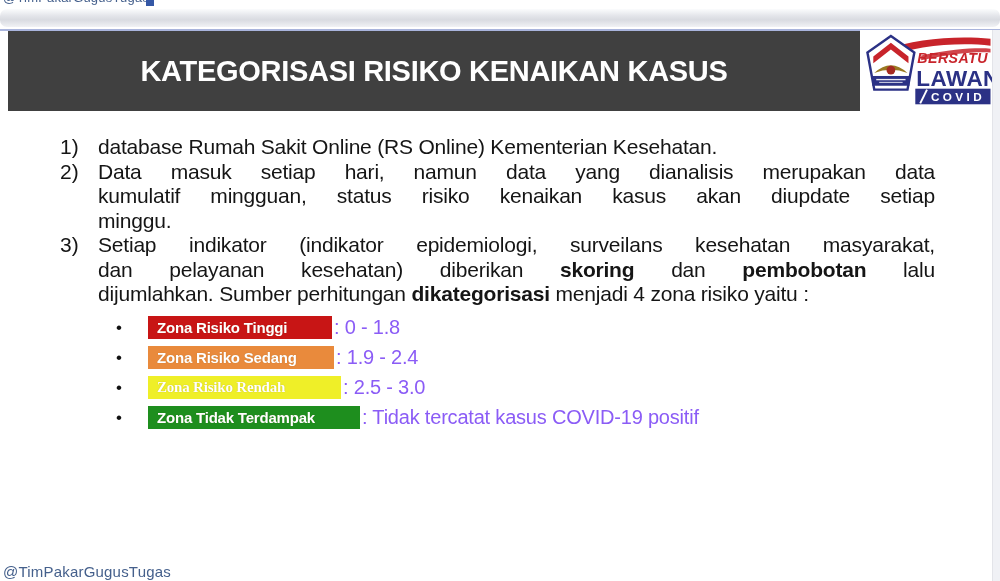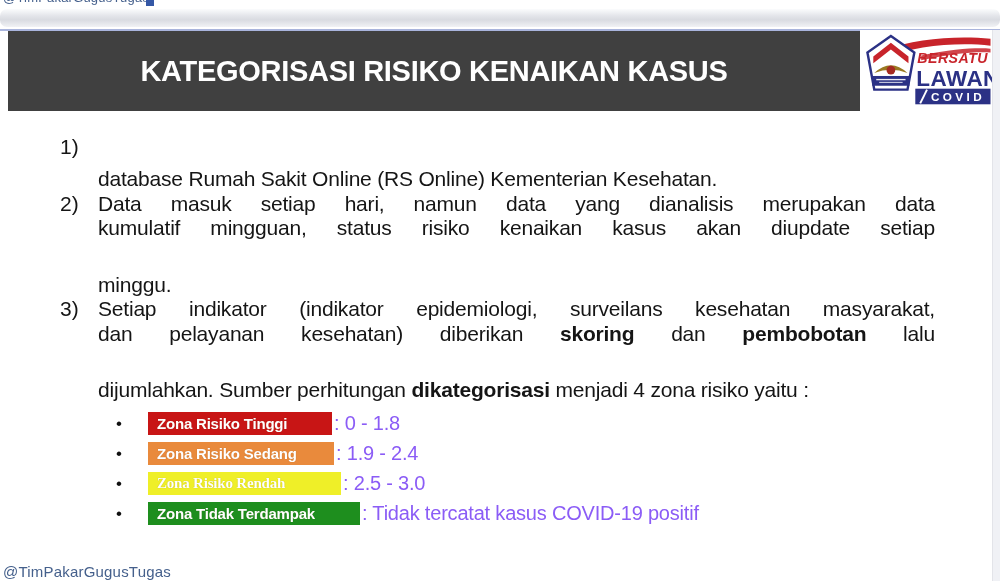--- a/index.html
+++ b/index.html
@@ -28,21 +28,21 @@
   .logo-panel{position:absolute;right:0;top:-1px;width:132px;height:90px;background:#ffffff;
               display:flex;align-items:center;justify-content:flex-end;}
 
   
   .content{position:absolute;left:60px;top:135px;width:875px;color:#151515;}
   .item{display:flex;}
   .num{width:38px;flex:0 0 38px;font-size:21px;line-height:24.5px;}
   .itext{flex:1;min-width:0;}
   .tline{font-size:21px;line-height:24.5px;text-align:justify;text-align-last:justify;
          letter-spacing:-.2px;white-space:normal;}
-  .tline.last{text-align-last:left;margin-top:32px;}
+  .tline.last{text-align-last:left;}
   .b{font-weight:700;}
 
   
   .zones{margin-top:6px;}
   .zone-row{display:flex;align-items:center;height:30px;margin-left:56px;}
   .bullet{width:32px;flex:0 0 32px;font-size:17px;color:#111;}
   .zone-label{box-sizing:border-box;height:23px;line-height:23px;padding-left:9px;
               color:#ffffff;font-weight:700;font-size:15px;letter-spacing:-.2px;
               text-shadow:0 0 1px rgba(90,60,0,.35);}
   .zone-value{margin-left:2px;font-size:20px;color:#8b5cf6;letter-spacing:-.2px;}

